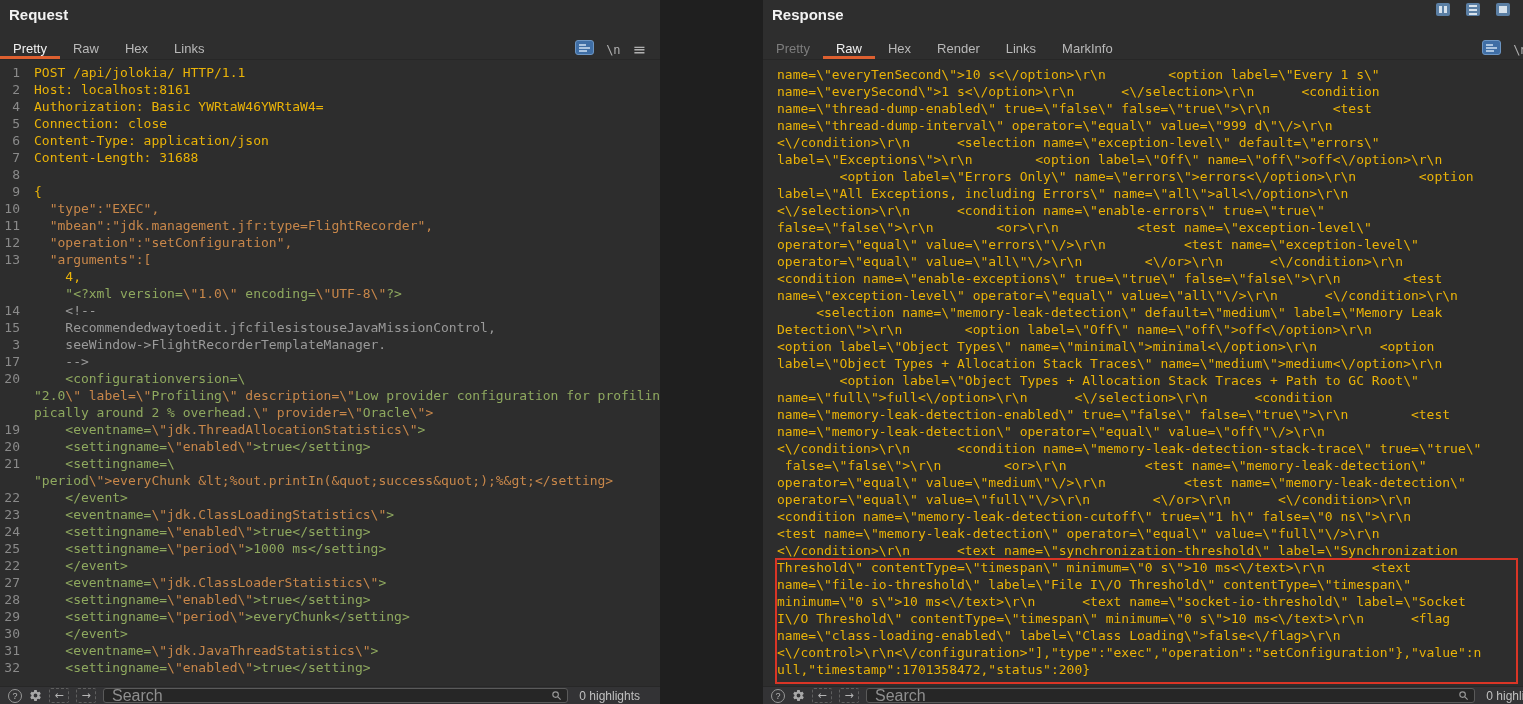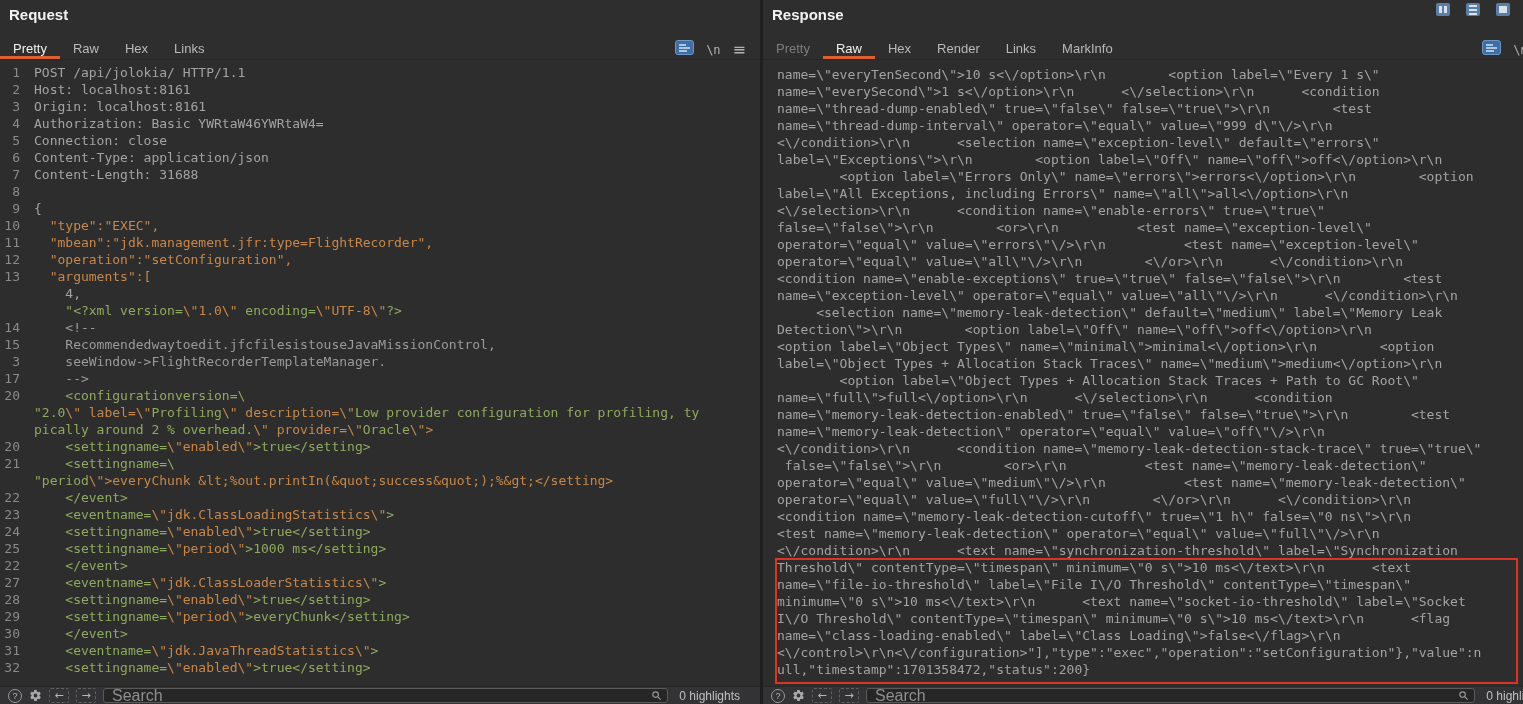--- a/index.html
+++ b/index.html
@@ -2,21 +2,21 @@
 <html><head>
 <meta charset="utf-8">
 <style>
   html,body{margin:0;padding:0;}
   body{
     width:1523px;height:704px;position:relative;overflow:hidden;
     background:#1f1f1f;font-family:"Liberation Sans",sans-serif;
     -webkit-font-smoothing:antialiased;
   }
   .panel{position:absolute;top:0;height:704px;background:#2e2e2e;}
-  #panel-request{left:0;width:760px;}
+  #panel-request{left:0;width:632px;padding-left:28px;}
   #panel-response{left:763px;width:804px;}
 
   .panel-title{
     position:absolute;top:0;left:0;right:0;height:30px;line-height:30px;
     padding-left:9px;color:#f2f2f2;font-weight:bold;font-size:15px;
   }
   .tabbar{
     position:absolute;top:30px;left:0;right:0;height:30px;
     display:flex;align-items:flex-end;border-bottom:1px solid #272727;box-sizing:border-box;
   }
@@ -31,21 +31,21 @@
   .menu-toggle{color:#b0b0b0;font-family:"DejaVu Sans",sans-serif;font-size:16px;line-height:1;}
 
   .editor{
     position:absolute;top:60px;left:0;right:0;bottom:18px;overflow:hidden;
     background:#2d2d2d;font-family:"DejaVu Sans Mono",monospace;font-size:13px;color:#d4d4d4;
   }
   #request-lines{padding:4px 0 0 4px;}
   #response-lines{padding:6px 0 0 14px;}
   .row{height:17px;line-height:17px;white-space:pre;}
   .ln{display:inline-block;width:16px;margin-right:14px;text-align:right;color:#8a8a8a;}
-  .c-plain{color:#a3a3a3;}
+  .c-plain{color:#eab308;}
   .c-str{color:#c8874a;}
   .c-xml{color:#8fa95f;}
   .c-comment{color:#9a9a9a;}
 
   .hl-box{
     position:absolute;left:12px;top:498px;width:739px;height:122px;
     border:2px solid #d93526;pointer-events:none;
   }
 
   .searchbar{
@@ -118,40 +118,40 @@
           </svg></span>
       <span class="nl-toggle">\n</span>
       <span class="menu-toggle">≡</span>
     </div>
   </div>
 
   <div class="editor">
     <div id="request-lines">
         <div class="row"><span class="ln">1</span><span class="c-plain">POST /api/jolokia/ HTTP/1.1</span></div>
         <div class="row"><span class="ln">2</span><span class="c-plain">Host: localhost:8161</span></div>
-        <div class="row"><span class="ln">3</span><span class="c-plain">Origin: localhost:8161</span></div>
         <div class="row"><span class="ln">4</span><span class="c-plain">Authorization: Basic YWRtaW46YWRtaW4=</span></div>
         <div class="row"><span class="ln">5</span><span class="c-plain">Connection: close</span></div>
         <div class="row"><span class="ln">6</span><span class="c-plain">Content-Type: application/json</span></div>
         <div class="row"><span class="ln">7</span><span class="c-plain">Content-Length: 31688</span></div>
         <div class="row"><span class="ln">8</span><span class="c-plain"></span></div>
         <div class="row"><span class="ln">9</span><span class="c-plain">{</span></div>
         <div class="row"><span class="ln">10</span><span class="c-str">  "type":"EXEC",</span></div>
         <div class="row"><span class="ln">11</span><span class="c-str">  "mbean":"jdk.management.jfr:type=FlightRecorder",</span></div>
         <div class="row"><span class="ln">12</span><span class="c-str">  "operation":"setConfiguration",</span></div>
         <div class="row"><span class="ln">13</span><span class="c-str">  "arguments":[</span></div>
         <div class="row"><span class="ln"></span><span class="c-plain">    4,</span></div>
         <div class="row"><span class="ln"></span><span class="c-xml">    "&lt;?xml version=</span><span class="c-str">\"</span><span class="c-str">1.0</span><span class="c-str">\"</span><span class="c-xml"> encoding=</span><span class="c-str">\"</span><span class="c-str">UTF-8</span><span class="c-str">\"</span><span class="c-xml">?&gt;</span></div>
         <div class="row"><span class="ln">14</span><span class="c-comment">    &lt;!--</span></div>
         <div class="row"><span class="ln">15</span><span class="c-comment">    Recommendedwaytoedit.jfcfilesistouseJavaMissionControl,</span></div>
         <div class="row"><span class="ln">3</span><span class="c-comment">    seeWindow-&gt;FlightRecorderTemplateManager.</span></div>
         <div class="row"><span class="ln">17</span><span class="c-comment">    --&gt;</span></div>
         <div class="row"><span class="ln">20</span><span class="c-xml">    &lt;configurationversion=\</span></div>
         <div class="row"><span class="ln"></span><span class="c-xml">"2.0</span><span class="c-str">\"</span><span class="c-str"> label=</span><span class="c-str">\"</span><span class="c-xml">Profiling</span><span class="c-str">\"</span><span class="c-str"> description=</span><span class="c-str">\"</span><span class="c-xml">Low provider configuration for profiling, ty</span></div>
         <div class="row"><span class="ln"></span><span class="c-xml">pically around 2 % overhead.</span><span class="c-str">\"</span><span class="c-str"> provider=</span><span class="c-str">\"</span><span class="c-xml">Oracle</span><span class="c-str">\"</span><span class="c-str">&gt;</span></div>
+        <div class="row"><span class="ln">19</span><span class="c-xml">    &lt;eventname=</span><span class="c-str">\"</span><span class="c-str">jdk.ThreadAllocationStatistics</span><span class="c-str">\"</span><span class="c-xml">&gt;</span></div>
         <div class="row"><span class="ln">20</span><span class="c-xml">    &lt;settingname=</span><span class="c-str">\"</span><span class="c-str">enabled</span><span class="c-str">\"</span><span class="c-xml">&gt;true&lt;/setting&gt;</span></div>
         <div class="row"><span class="ln">21</span><span class="c-xml">    &lt;settingname=\</span></div>
         <div class="row"><span class="ln"></span><span class="c-xml">"period</span><span class="c-str">\"</span><span class="c-str">&gt;everyChunk &amp;lt;%out.printIn(&amp;quot;success&amp;quot;);%&amp;gt;&lt;/setting&gt;</span></div>
         <div class="row"><span class="ln">22</span><span class="c-xml">    &lt;/event&gt;</span></div>
         <div class="row"><span class="ln">23</span><span class="c-xml">    &lt;eventname=</span><span class="c-str">\"</span><span class="c-str">jdk.ClassLoadingStatistics</span><span class="c-str">\"</span><span class="c-xml">&gt;</span></div>
         <div class="row"><span class="ln">24</span><span class="c-xml">    &lt;settingname=</span><span class="c-str">\"</span><span class="c-str">enabled</span><span class="c-str">\"</span><span class="c-xml">&gt;true&lt;/setting&gt;</span></div>
         <div class="row"><span class="ln">25</span><span class="c-xml">    &lt;settingname=</span><span class="c-str">\"</span><span class="c-str">period</span><span class="c-str">\"</span><span class="c-xml">&gt;1000 ms&lt;/setting&gt;</span></div>
         <div class="row"><span class="ln">22</span><span class="c-xml">    &lt;/event&gt;</span></div>
         <div class="row"><span class="ln">27</span><span class="c-xml">    &lt;eventname=</span><span class="c-str">\"</span><span class="c-str">jdk.ClassLoaderStatistics</span><span class="c-str">\"</span><span class="c-xml">&gt;</span></div>
         <div class="row"><span class="ln">28</span><span class="c-xml">    &lt;settingname=</span><span class="c-str">\"</span><span class="c-str">enabled</span><span class="c-str">\"</span><span class="c-xml">&gt;true&lt;/setting&gt;</span></div>

